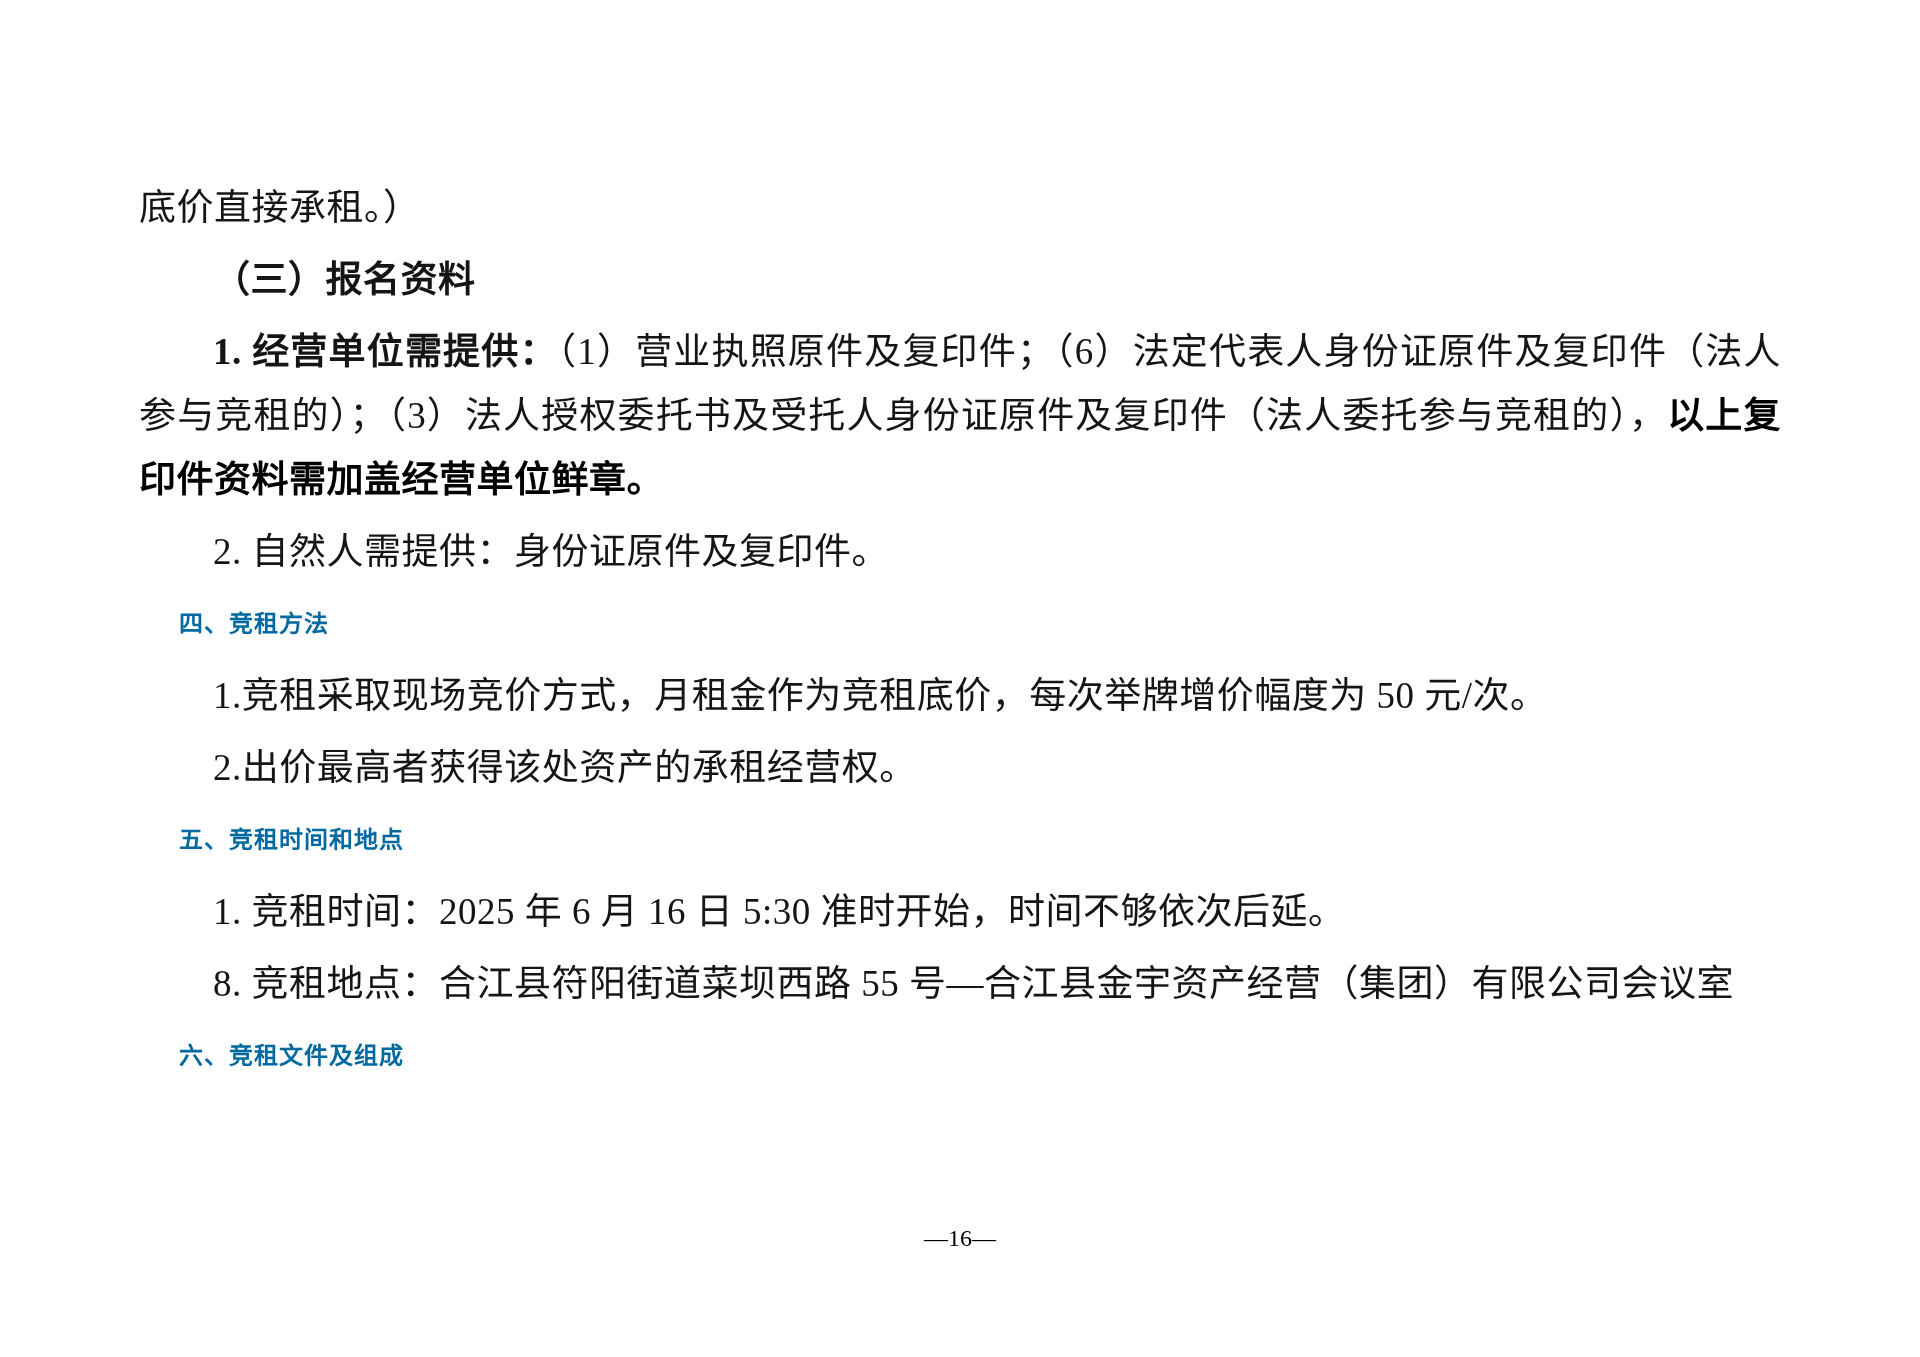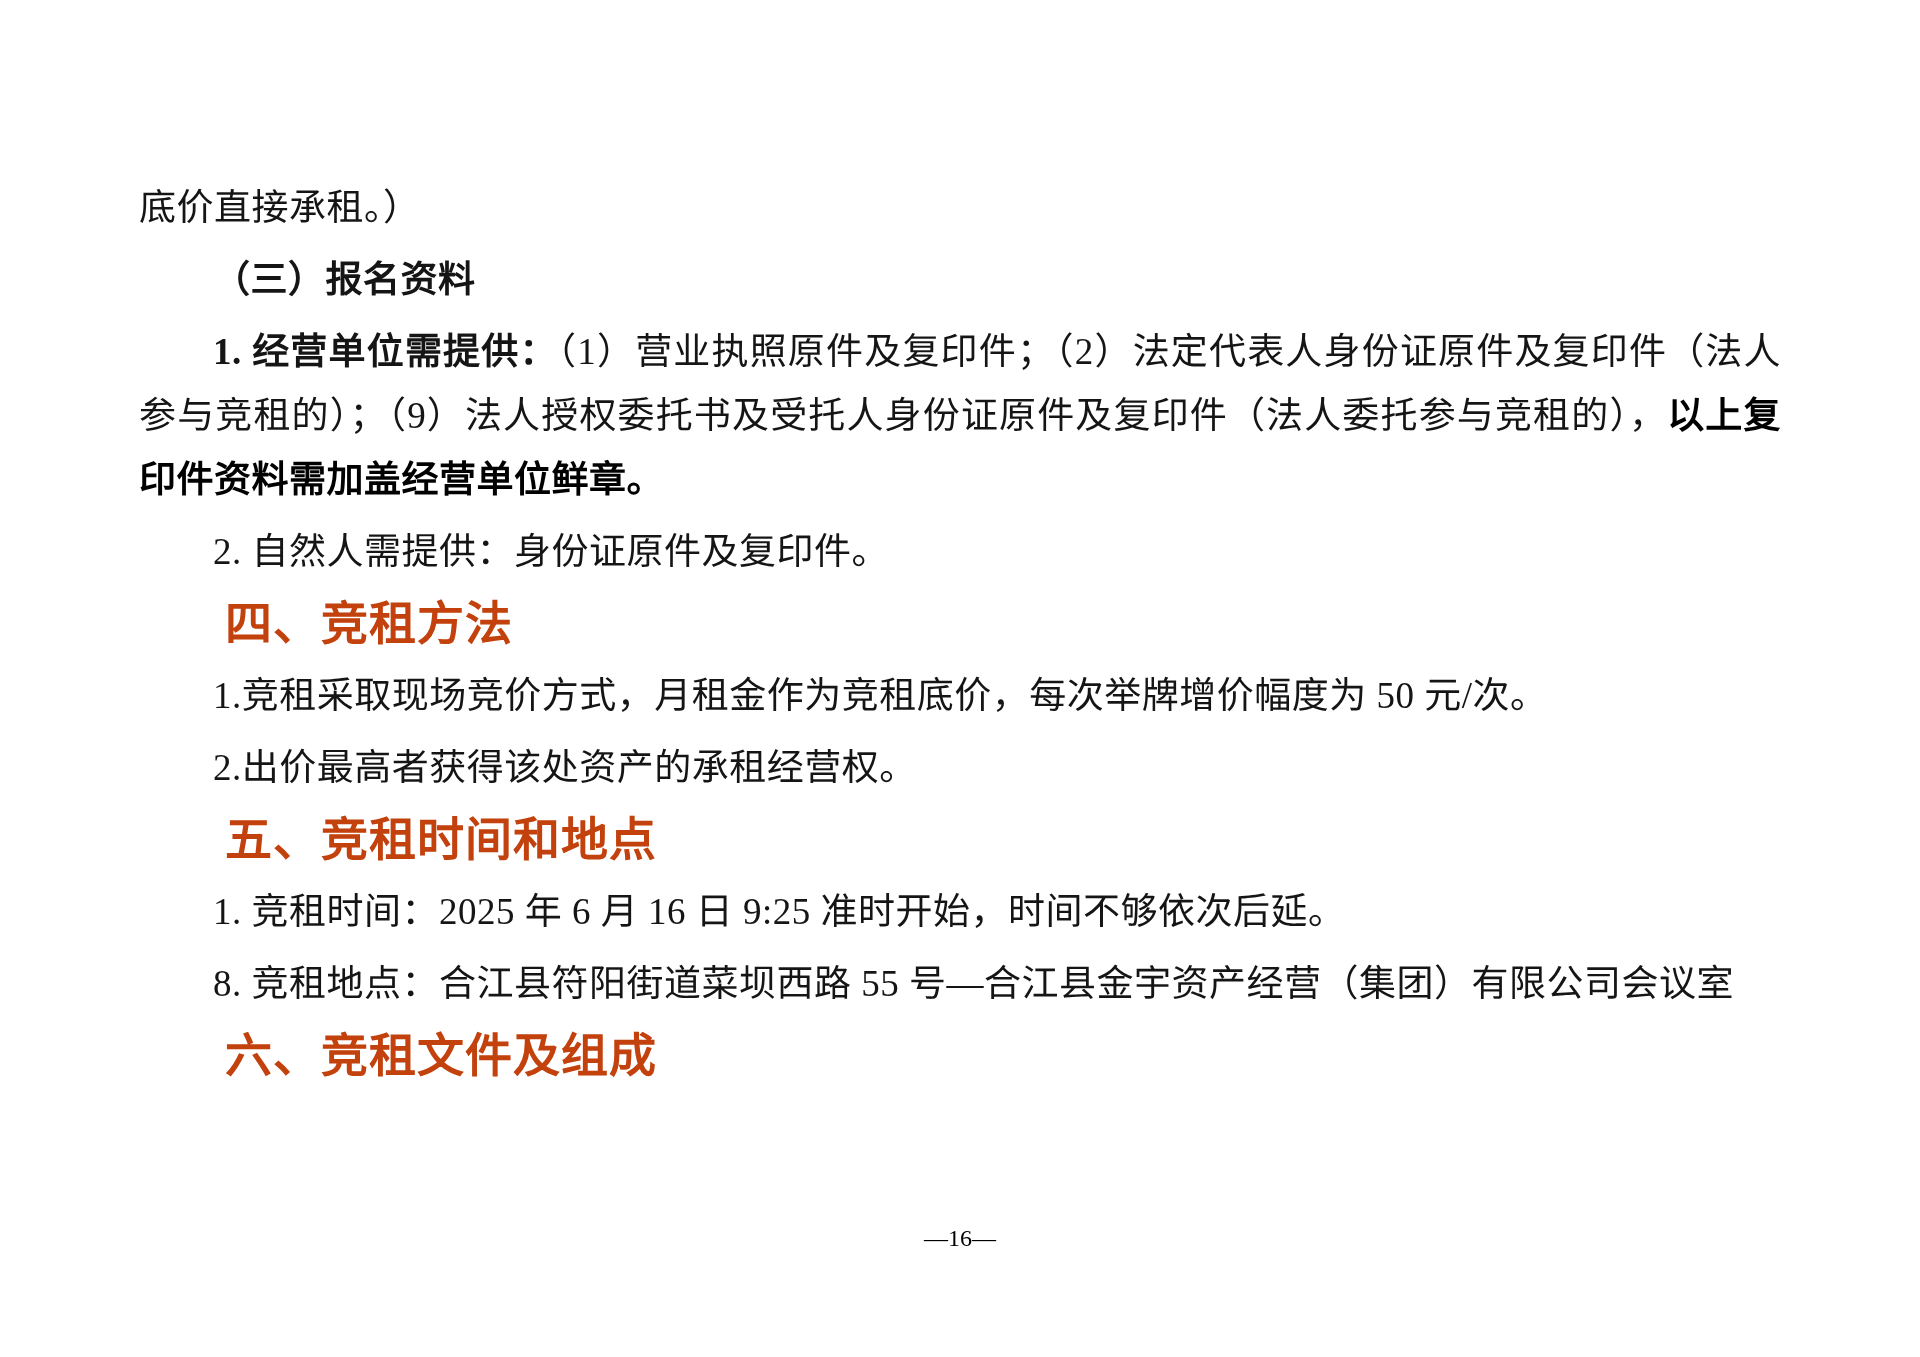--- a/index.html
+++ b/index.html
@@ -31,26 +31,26 @@
   }
   .ind { text-indent: 2em; }
   .serif-bold { font-weight: 700; }
   .hei {
     font-family: "Liberation Sans", "DejaVu Sans", sans-serif;
     font-weight: 700;
     color: #000000;
   }
   .section-heading {
     margin: 0;
-    font-size: 47px;
+    font-size: 24px;
     line-height: 64px;
     text-indent: 2em;
     font-family: "Liberation Sans", "DejaVu Sans", sans-serif;
     font-weight: 700;
-    color: #c2410c;
+    color: #0369a1;
     letter-spacing: 1px;
   }
   .page-footer {
     position: absolute;
     left: 0;
     top: 1212px;
     width: 100%;
     text-align: center;
     font-size: 24px;
     line-height: 52px;
@@ -61,33 +61,33 @@
 </head>
 <body>
 
 <div class="page-body">
 
   <p class="line"><span>底价直接承租。）</span></p>
 
 
   <p class="line ind"><span class="serif-bold">（三）报名资料</span></p>
 
-  <p class="line ind"><span class="serif-bold">1. 经营单位需提供：</span><span>（1）营业执照原件及复印件；（2）法定代表人身份证原件及复印件（法人参与竞租的）；（9）法人授权委托书及受托人身份证原件及复印件（法人委托参与竞租的），</span><span class="hei">以上复印件资料需加盖经营单位鲜章。</span></p>
+  <p class="line ind"><span class="serif-bold">1. 经营单位需提供：</span><span>（1）营业执照原件及复印件；（6）法定代表人身份证原件及复印件（法人参与竞租的）；（3）法人授权委托书及受托人身份证原件及复印件（法人委托参与竞租的），</span><span class="hei">以上复印件资料需加盖经营单位鲜章。</span></p>
 
   <p class="line ind"><span>2. 自然人需提供：身份证原件及复印件。</span></p>
 
   <p class="section-heading"><span>四、竞租方法</span></p>
 
   <p class="line ind"><span>1.竞租采取现场竞价方式，月租金作为竞租底价，每次举牌增价幅度为 50 元/次。</span></p>
 
   <p class="line ind"><span>2.出价最高者获得该处资产的承租经营权。</span></p>
 
   <p class="section-heading"><span>五、竞租时间和地点</span></p>
 
-  <p class="line ind"><span>1. 竞租时间：2025 年 6 月 16 日 9:25 准时开始，时间不够依次后延。</span></p>
+  <p class="line ind"><span>1. 竞租时间：2025 年 6 月 16 日 5:30 准时开始，时间不够依次后延。</span></p>
 
   <p class="line ind"><span>8. 竞租地点：合江县符阳街道菜坝西路 55 号—合江县金宇资产经营（集团）有限公司会议室</span></p>
 
   <p class="section-heading"><span>六、竞租文件及组成</span></p>
 
 </div>
 
 <div class="page-footer"><span>—16—</span></div>
 
 </body></html>

